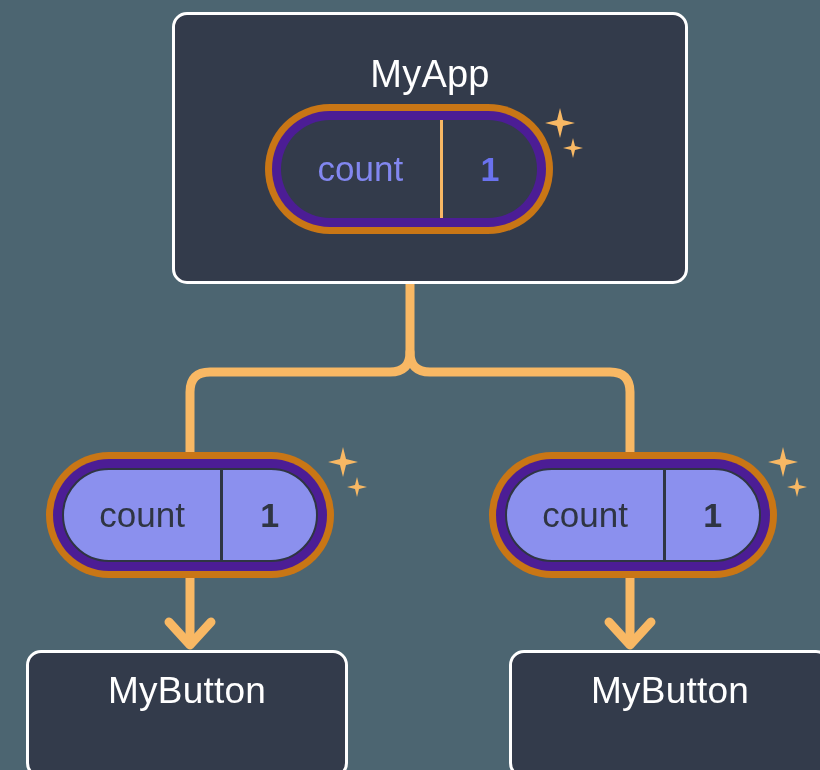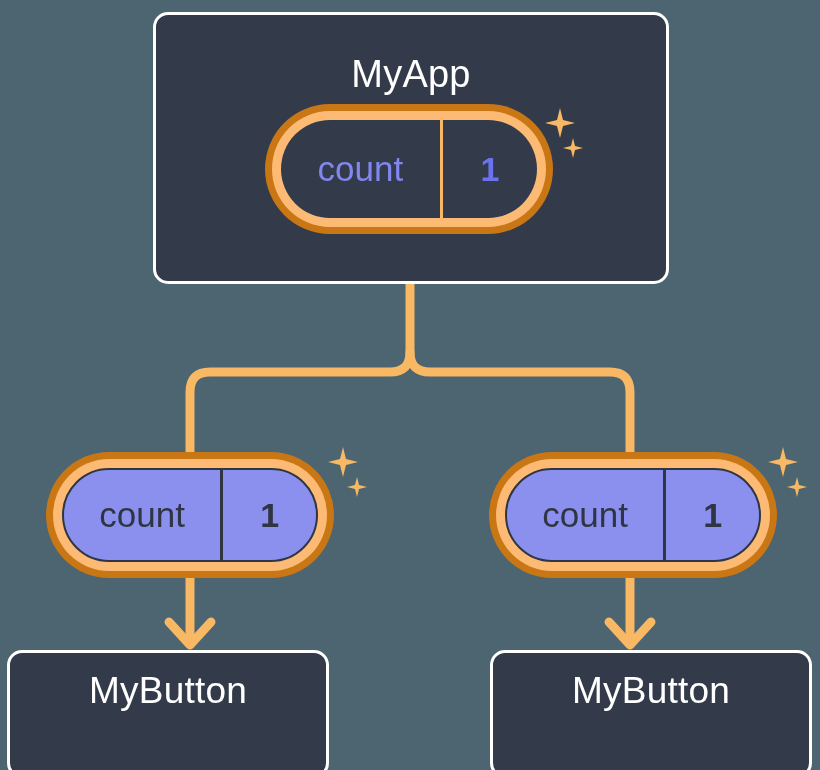--- a/index.html
+++ b/index.html
@@ -29,20 +29,21 @@
     pointer-events: none;
   }
 
   
   .component-box {
     position: absolute;
     background: #333b4b;
     border: 3px solid #ffffff;
     border-radius: 15px;
     box-sizing: border-box;
+    margin-left: 19px;
   }
   .box-title {
     position: absolute;
     left: 0;
     right: 0;
     text-align: center;
     color: #ffffff;
     font-weight: 400;
     letter-spacing: 0.2px;
     white-space: nowrap;
@@ -83,21 +84,21 @@
     border-radius: 999px;
     background: #c97615;          
     padding: 7px;
     filter: drop-shadow(0 0 0 rgba(0,0,0,0));
   }
   .pill-ring {
     box-sizing: border-box;
     width: 100%;
     height: 100%;
     border-radius: 999px;
-    background: #fdba74;          
+    background: #4c1d95;          
     padding: 9px;
   }
   .pill-body {
     box-sizing: border-box;
     width: 100%;
     height: 100%;
     border-radius: 999px;
     display: flex;
     align-items: stretch;
     overflow: hidden;

